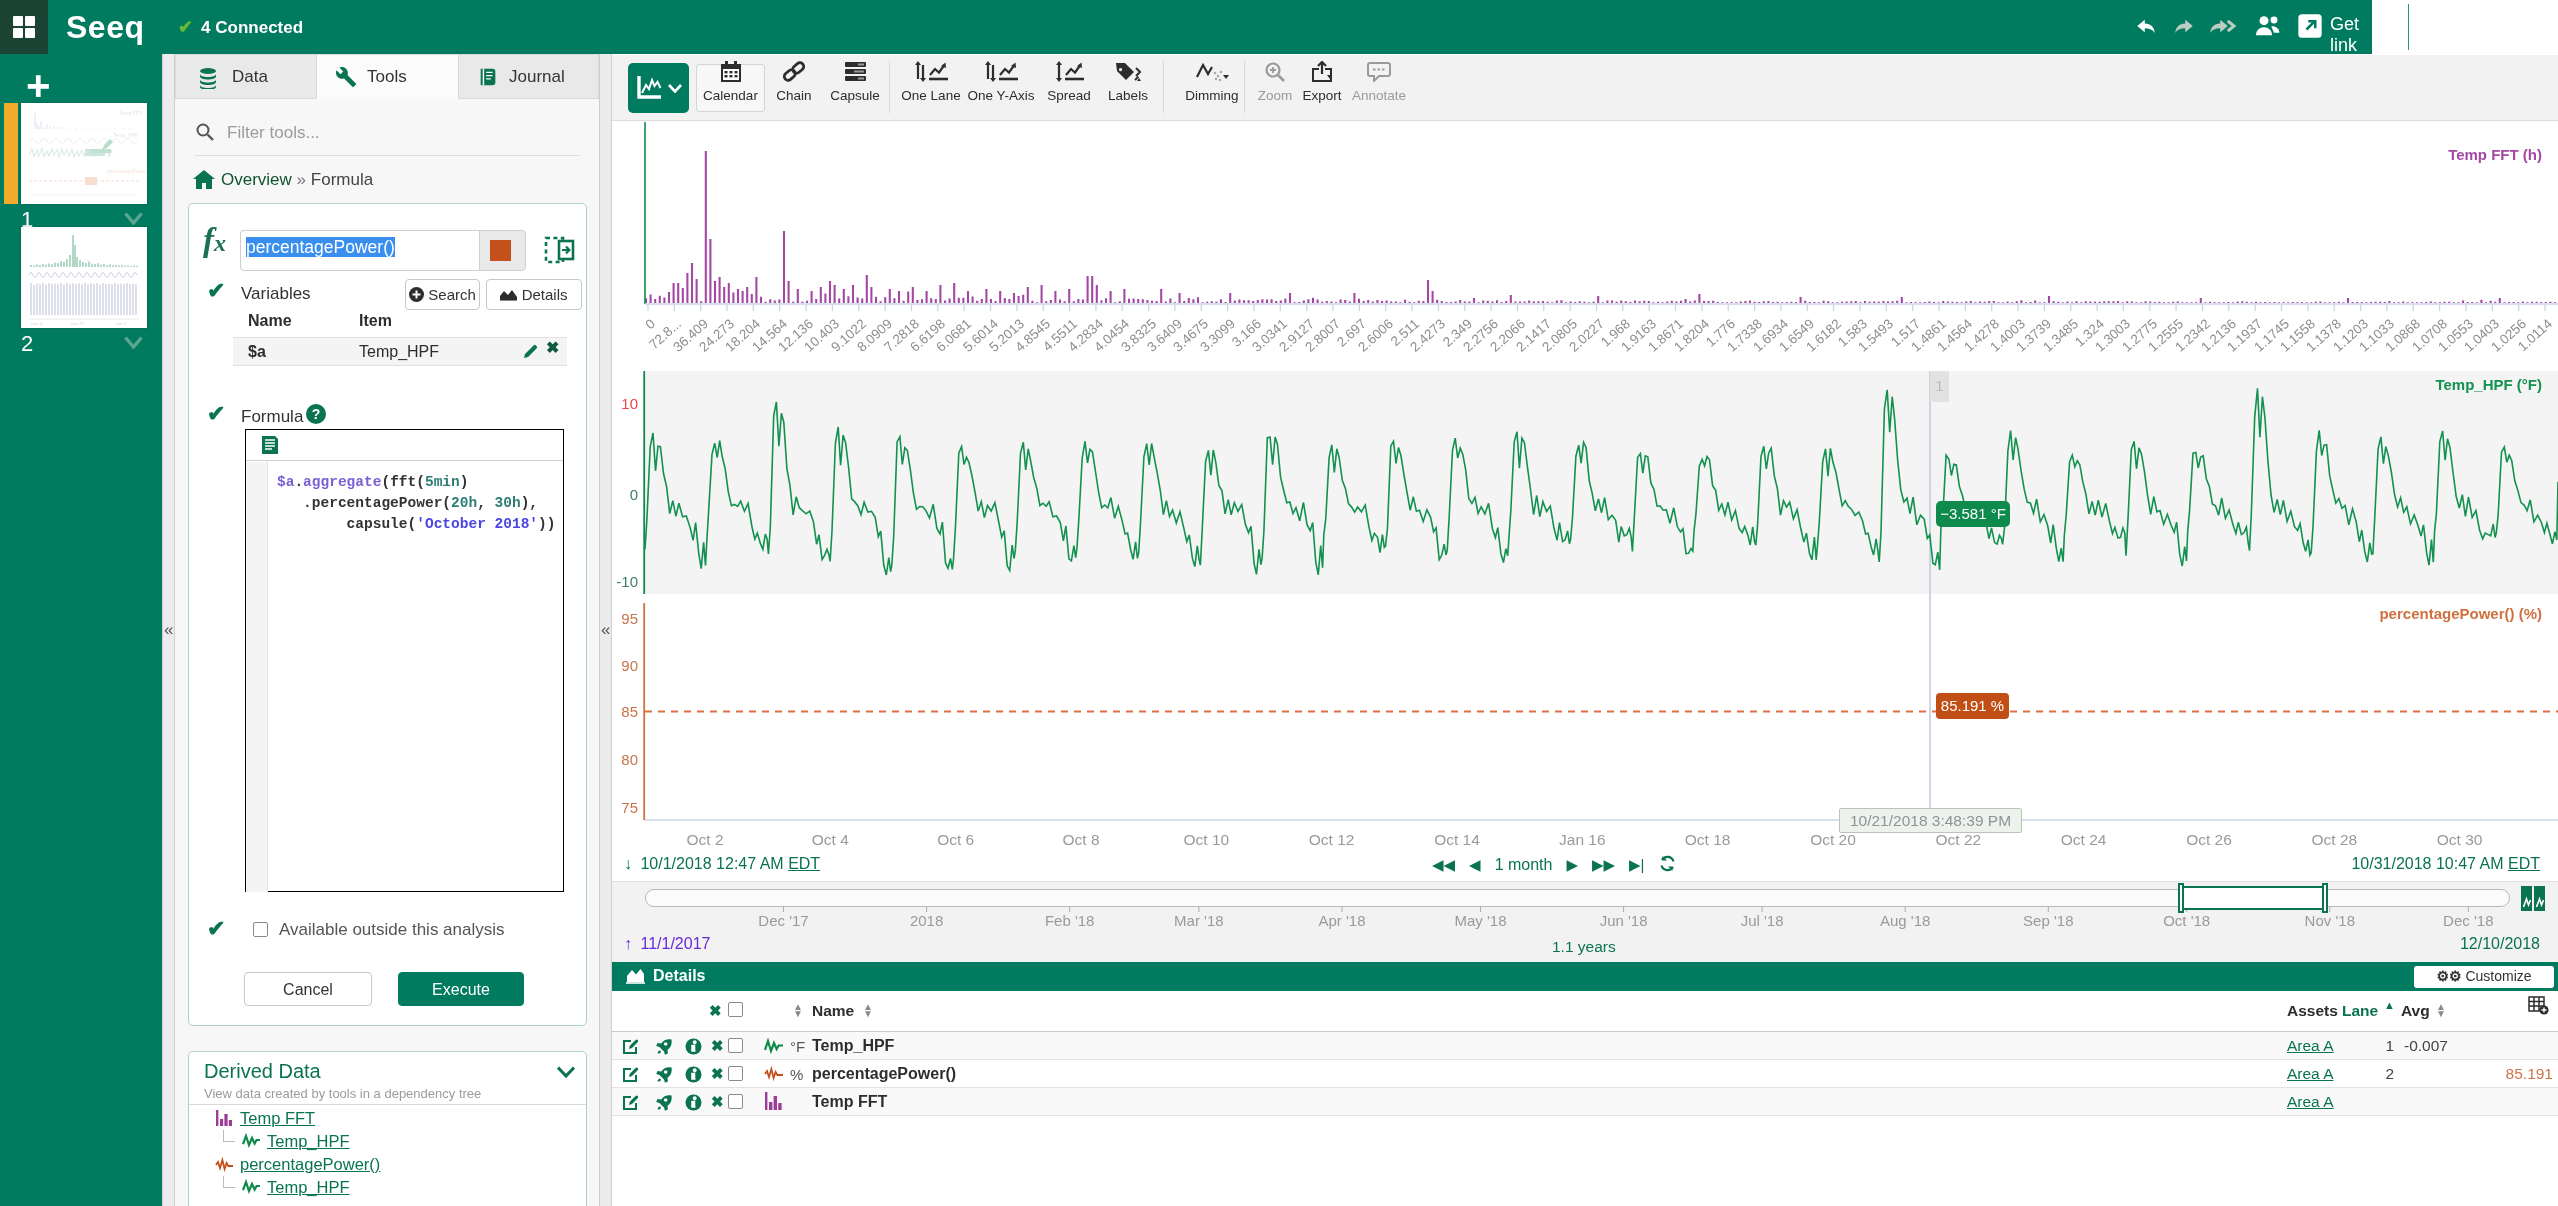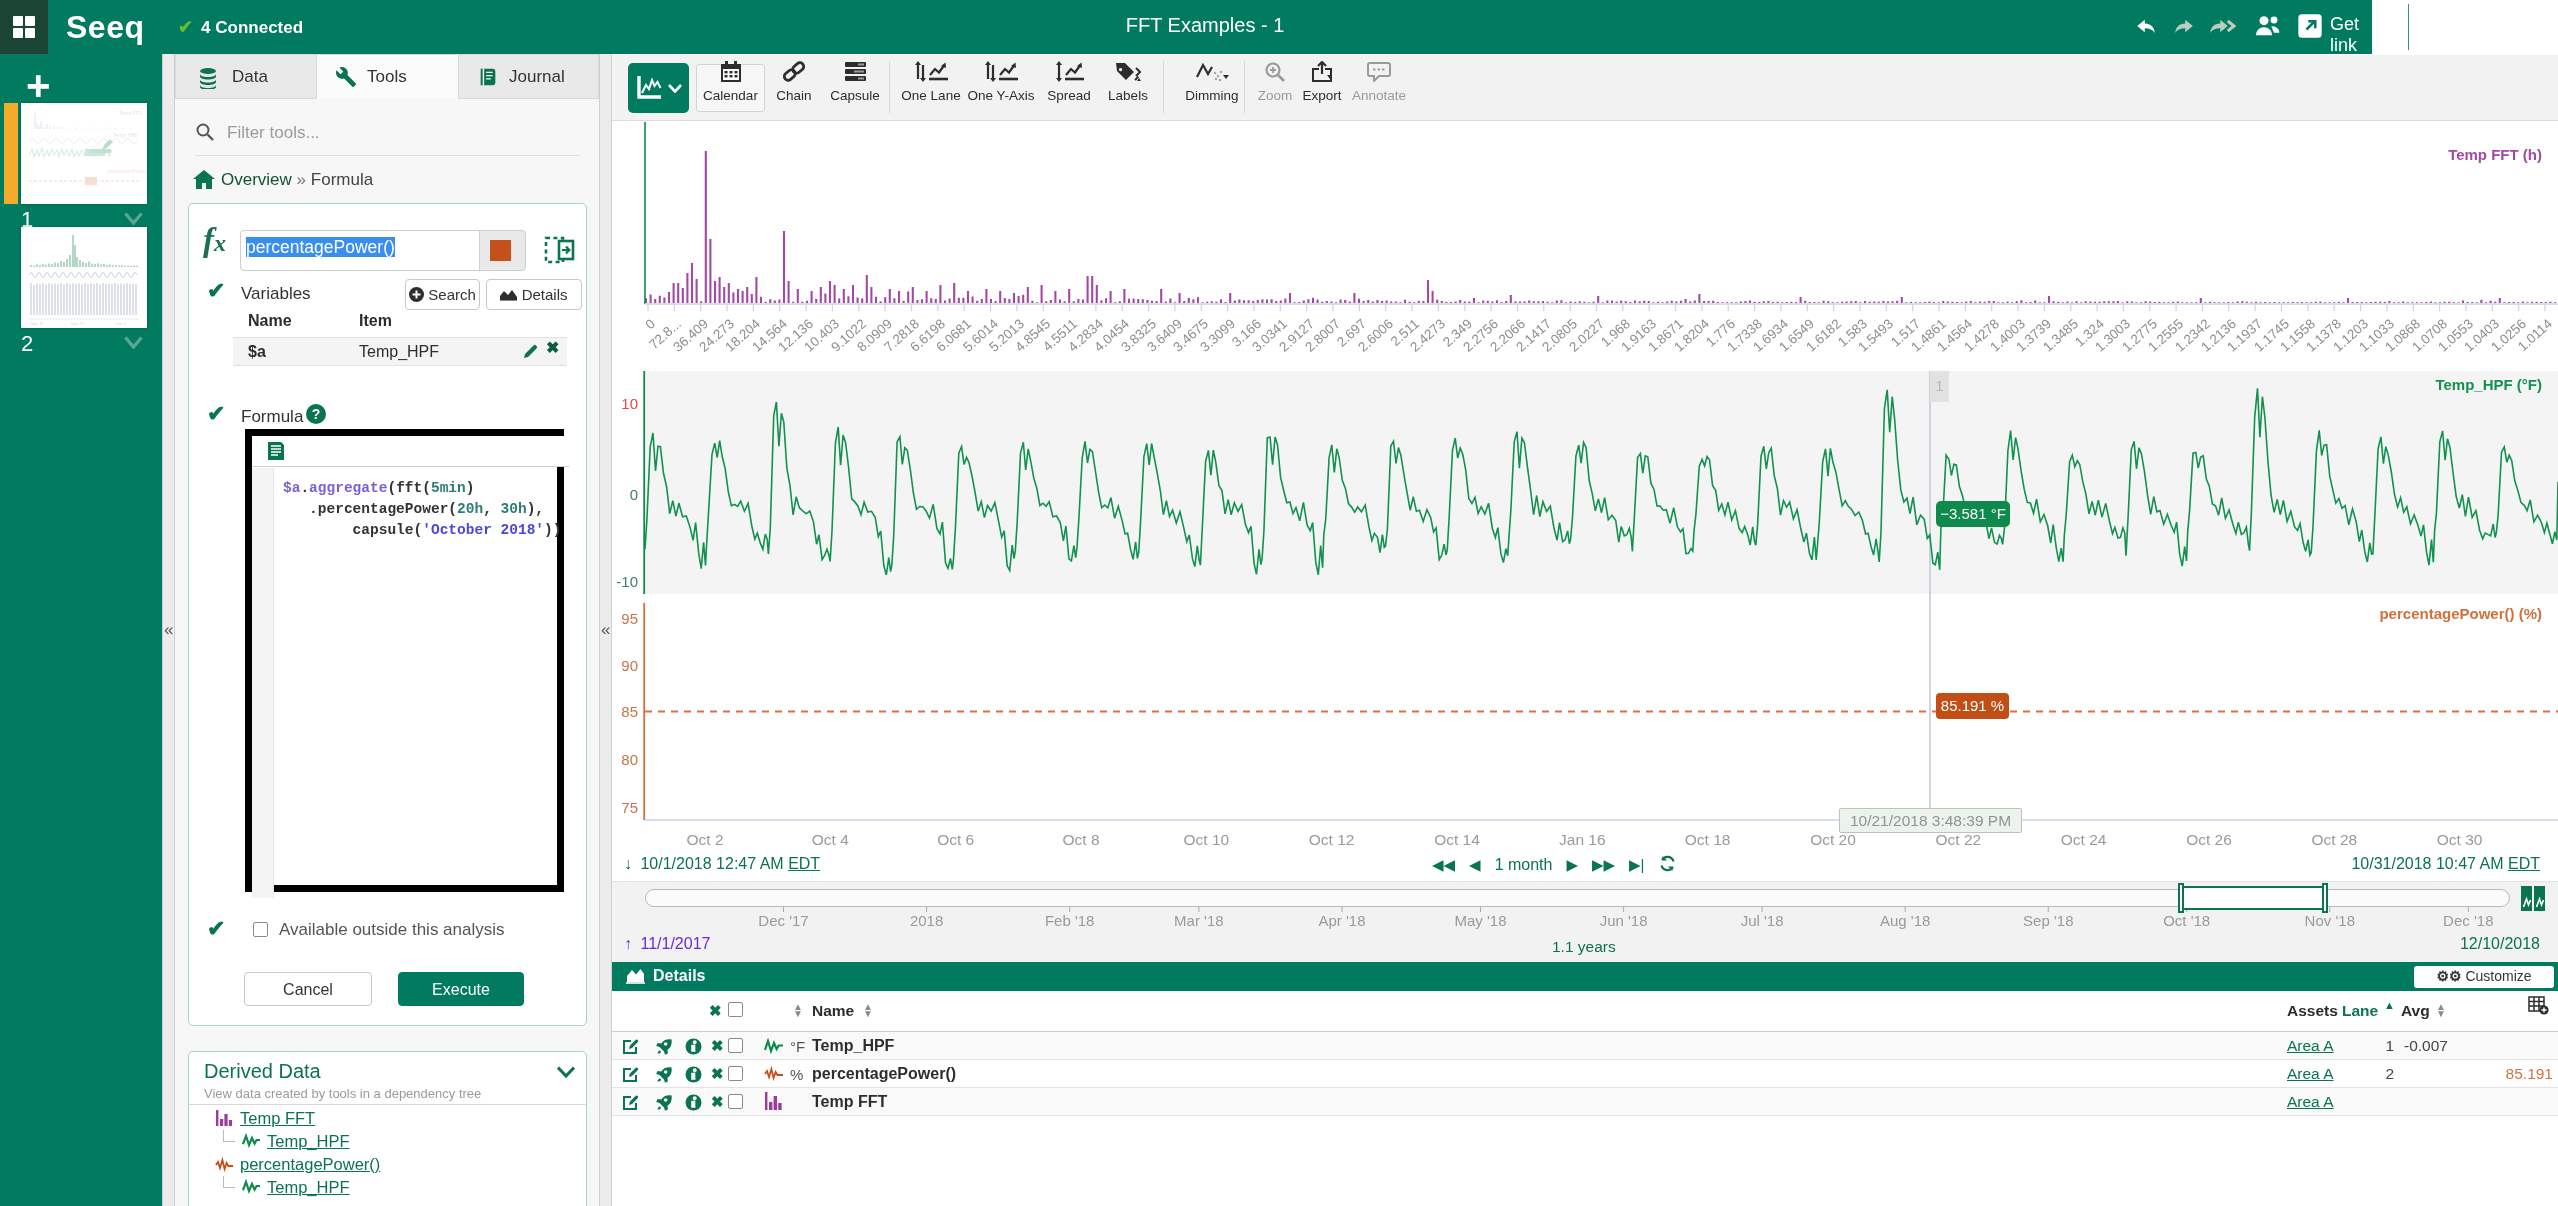--- a/index.html
+++ b/index.html
@@ -57,21 +57,20 @@
 
 <div id="topbar">
   <div id="sq">
     <div class="g" style="left:13px;top:16px"></div>
         <div class="g" style="left:25px;top:16px"></div>
     <div class="g" style="left:13px;top:28px"></div>
         <div class="g" style="left:25px;top:28px"></div>
   </div>
   <div class="logo">Seeq</div>
   <div id="conn"><span class="ck">✔</span>4 Connected</div>
-  <div id="title">FFT Examples - 1</div>
 
   <svg class="tico" style="left:2130px;top:11px" width="32" height="30" viewBox="0 0 24 24">
         <path d="M11 7 5 12l6 5v-3.2c4 0 6.5 1.2 8 3.7-.4-4.5-3-7.3-8-7.5V7z" fill="#fff"></path>
       </svg>
   <svg class="tico" style="left:2168px;top:11px" width="32" height="30" viewBox="0 0 24 24">
         <path d="M13 7l6 5-6 5v-3.2c-4 0-6.5 1.2-8 3.7.4-4.5 3-7.3 8-7.5V7z" fill="#b9cdc2"></path>
       </svg>
   <svg class="tico" style="left:2206px;top:11px" width="36" height="30" viewBox="0 0 28 24">
         <path d="M11 7l6 5-6 5v-3.2c-4 0-6.5 1.2-8 3.7.4-4.5 3-7.3 8-7.5V7z" fill="#b9cdc2"></path>
         <path d="M17 8l5 4-5 4" stroke="#b9cdc2" stroke-width="2.4" fill="none"></path>
@@ -218,21 +217,21 @@
   <div style="position:absolute;left:170px;top:139px;font-size:16px;color:#2d2d2d">Temp_HPF</div>
   <svg style="position:absolute;left:333px;top:139px" width="17" height="17" viewBox="0 0 17 17">
           <path d="m2 15 1-4 8.5-8.5a1.8 1.8 0 0 1 2.6 0l.4.4a1.8 1.8 0 0 1 0 2.6L6 14z" fill="#0a7350"></path>
         </svg>
   <div style="position:absolute;left:357px;top:134px;color:#0c5a41;font-size:16px;font-weight:bold">✖</div>
 
   <div class="ckm" style="left:18px;top:197px">✔</div>
   <div style="position:absolute;left:52px;top:203px;font-size:17px;color:#333">Formula</div>
   <div style="position:absolute;left:117px;top:200px;width:20px;height:20px;border-radius:50%;background:#0a7350;color:#fff;text-align:center;font-size:14px;font-weight:bold;line-height:21px">?</div>
 
-  <div style="position:absolute;left:56px;top:225px;width:319px;height:463px;border:7px solid #000000;background:#fff">
+  <div style="position:absolute;left:56px;top:225px;width:319px;height:463px;border:1px solid #000000;background:#fff">
     <div style="position:absolute;left:0;top:0;width:317px;height:31px;background:#fff;border-bottom:1px solid #cfcfcf">
       <svg style="position:absolute;left:14px;top:5px" width="20" height="20" viewBox="0 0 20 20">
               <path fill="#0a7350" d="M2 1h13l3 3v15H2z"></path>
               <path d="M5 5h10M5 8h10M5 11h10M5 14h7" stroke="#fff" stroke-width="1.5"></path>
             </svg>
     </div>
     <div style="position:absolute;left:0;top:32px;width:22px;height:430px;background:#f4f4f4;border-right:1px solid #e5e5e5"></div>
     <div class="codecol" style="position:absolute;left:31px;top:42px;line-height:21px"><span class="pu">$a</span><span class="k">.</span><span class="pu">aggregate</span><span class="k">(fft(</span><span class="te">5min</span><span class="k">)</span>
 <span class="k">   .percentagePower(</span><span class="te">20h</span><span class="k">, </span><span class="te">30h</span><span class="k">),</span>
 <span class="k">        capsule(</span><span class="st">'October 2018'</span><span class="k">))</span></div>

